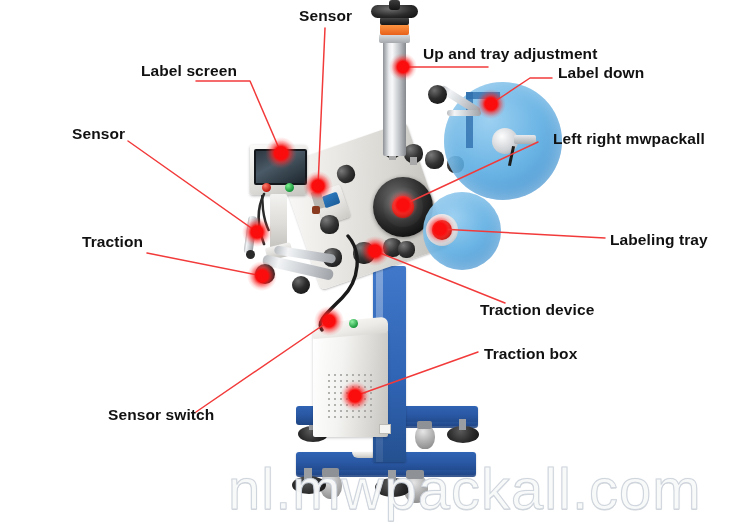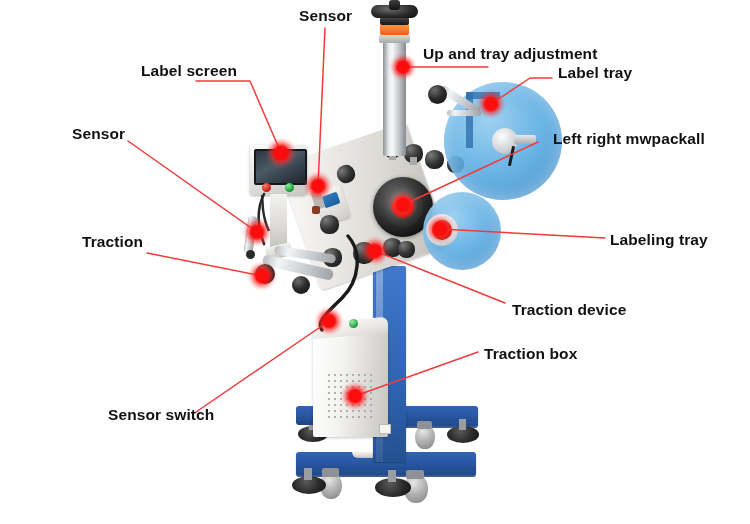--- a/index.html
+++ b/index.html
@@ -193,20 +193,21 @@
     <div class="pt steel" style="left:262px;top:262px;width:72px;height:11px;border-radius:5px;transform:rotate(13deg);"></div>
     <div class="pt steel" style="left:274px;top:250px;width:62px;height:9px;border-radius:5px;transform:rotate(9deg);"></div>
     <div class="pt knob" style="left:255px;top:264px;width:20px;height:20px;"></div>
     <div class="pt knob" style="left:292px;top:276px;width:18px;height:18px;"></div>
     <div class="pt steel" style="left:246px;top:216px;width:9px;height:38px;border-radius:4px;transform:rotate(8deg);"></div>
     <div class="pt" style="left:246px;top:250px;width:9px;height:9px;border-radius:50%;background:#2a2a2a;"></div>
     <div class="pt" style="left:313px;top:191px;width:10px;height:18px;background:#b9b7b2;transform:rotate(-16deg);"></div>
     <div class="pt" style="left:312px;top:206px;width:8px;height:8px;border-radius:2px;background:#8a3a1e;"></div>
   </div>
 
+  <div id="wm">nl.mwpackall.com</div>
 
   <svg id="leaders" viewBox="0 0 750 524">
       <polyline points="325,28 318,186" fill="none" stroke="#f23a3a" stroke-width="1.5" stroke-linecap="round" stroke-linejoin="round"></polyline>
       <polyline points="196,81 250,81 281,153" fill="none" stroke="#f23a3a" stroke-width="1.5" stroke-linecap="round" stroke-linejoin="round"></polyline>
       <polyline points="128,141 257,232" fill="none" stroke="#f23a3a" stroke-width="1.5" stroke-linecap="round" stroke-linejoin="round"></polyline>
       <polyline points="147,253 262,276" fill="none" stroke="#f23a3a" stroke-width="1.5" stroke-linecap="round" stroke-linejoin="round"></polyline>
       <polyline points="196,412 329,321" fill="none" stroke="#f23a3a" stroke-width="1.5" stroke-linecap="round" stroke-linejoin="round"></polyline>
       <polyline points="403,67 488,67" fill="none" stroke="#f23a3a" stroke-width="1.5" stroke-linecap="round" stroke-linejoin="round"></polyline>
       <polyline points="491,104 530,78 552,78" fill="none" stroke="#f23a3a" stroke-width="1.5" stroke-linecap="round" stroke-linejoin="round"></polyline>
       <polyline points="403,205 538,142" fill="none" stroke="#f23a3a" stroke-width="1.5" stroke-linecap="round" stroke-linejoin="round"></polyline>
@@ -222,24 +223,24 @@
       <div class="lbl" style="left: 141px; top: 63px;">Label screen</div>
       <div class="mk" style="left: 257px; top: 232px; width: 30px; height: 30px;"></div>
       <div class="lbl" style="left: 72px; top: 126px;">Sensor</div>
       <div class="mk" style="left: 262px; top: 276px; width: 30px; height: 30px;"></div>
       <div class="lbl" style="left: 82px; top: 234px;">Traction</div>
       <div class="mk" style="left: 329px; top: 321px; width: 30px; height: 30px;"></div>
       <div class="lbl" style="left: 108px; top: 407px;">Sensor switch</div>
       <div class="mk" style="left: 403px; top: 67px; width: 28px; height: 28px;"></div>
       <div class="lbl" style="left: 423px; top: 46px;">Up and tray adjustment</div>
       <div class="mk" style="left: 491px; top: 104px; width: 30px; height: 30px;"></div>
-      <div class="lbl" style="left: 558px; top: 65px;">Label tray</div>
+      <div class="lbl" style="left: 558px; top: 65px;">Label down</div>
       <div class="mk" style="left: 403px; top: 205px; width: 30px; height: 30px;"></div>
       <div class="lbl" style="left: 553px; top: 131px;">Left right mwpackall</div>
       <div class="mk" style="left: 440px; top: 229px; width: 30px; height: 30px;"></div>
       <div class="lbl" style="left: 610px; top: 232px;">Labeling tray</div>
       <div class="mk" style="left: 375px; top: 251px; width: 30px; height: 30px;"></div>
-      <div class="lbl" style="left: 512px; top: 302px;">Traction device</div>
+      <div class="lbl" style="left: 480px; top: 302px;">Traction device</div>
       <div class="mk" style="left: 355px; top: 396px; width: 30px; height: 30px;"></div>
       <div class="lbl" style="left: 484px; top: 346px;">Traction box</div>
     </div>
 
 </div>
 
 </body></html>

